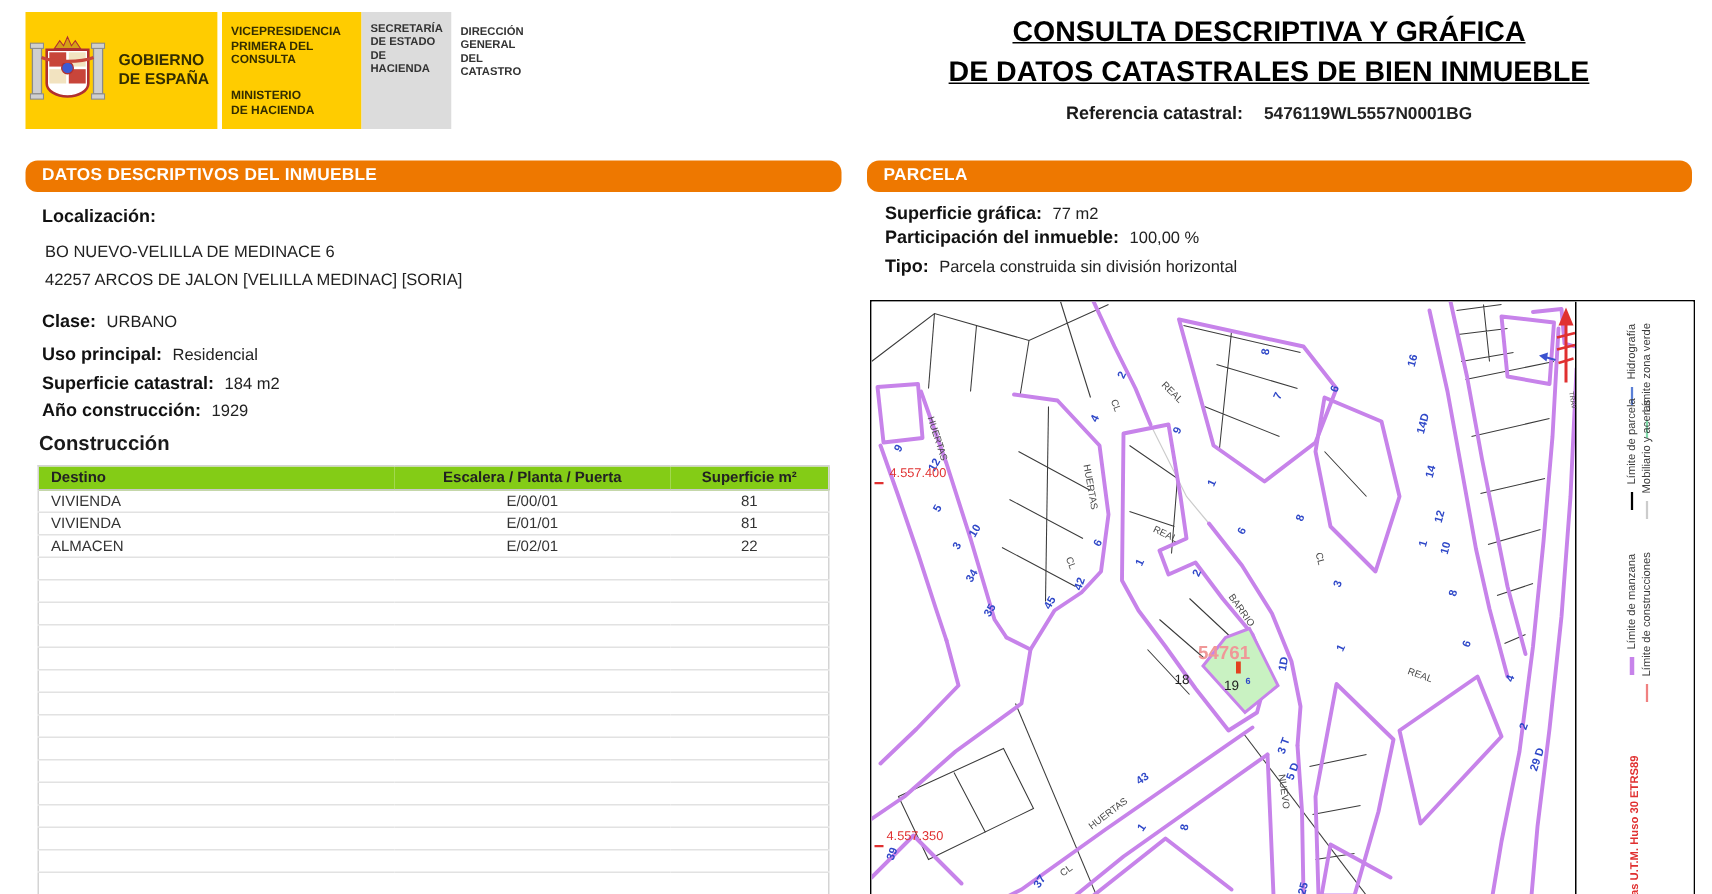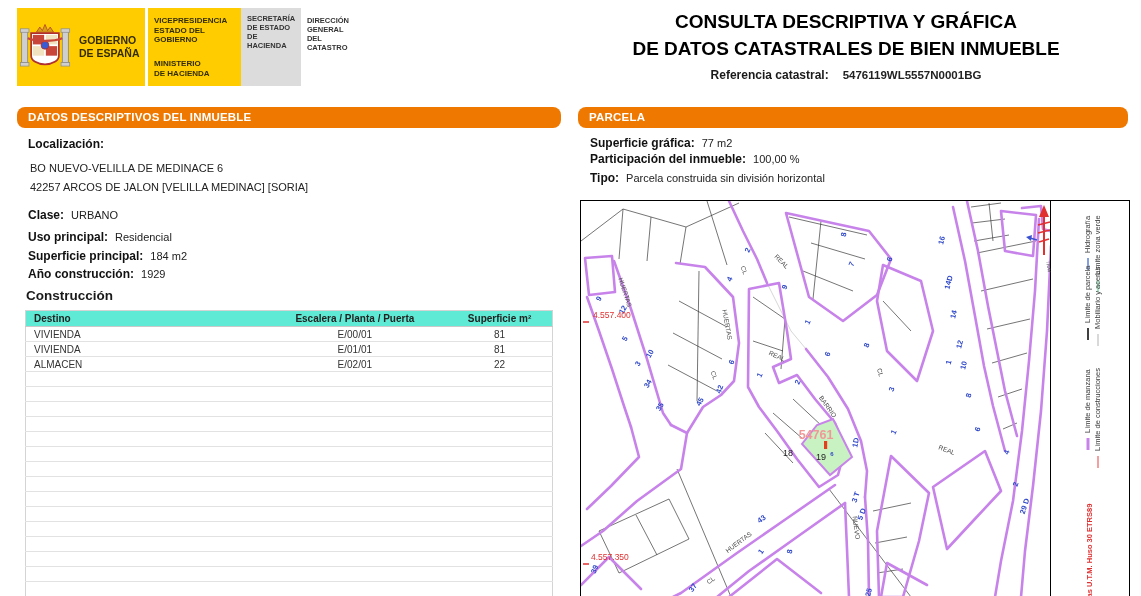--- a/index.html
+++ b/index.html
@@ -11,36 +11,36 @@
   #logo-block{position:absolute;left:17px;top:8px;width:346px;height:78px;display:flex;}
   .shield-box{width:128px;background:#ffcc00;display:flex;align-items:center;padding-left:2px;box-sizing:border-box;}
   .shield-box .gob-text{margin-left:8px;font-size:10.5px;font-weight:bold;color:#332d00;line-height:13px;}
   .ministry-box{width:96px;background:#ffcc00;border-left:3px solid #fff;box-sizing:border-box;
     padding:8px 6px;font-size:8px;font-weight:bold;color:#332d00;display:flex;flex-direction:column;justify-content:space-between;line-height:9.5px;}
   .gov-right{width:100px;display:flex;flex-direction:row;}
   .sec-box{flex:1;background:#dcdcdc;padding:6px 6px;font-size:7.5px;font-weight:bold;color:#333;line-height:9px;box-sizing:border-box;}
   .dir-box{flex:1;background:#ffffff;padding:8px 6px;font-size:7.5px;font-weight:bold;color:#333;line-height:9px;box-sizing:border-box;}
   
   #title-block{position:absolute;left:565px;top:8px;width:562px;text-align:center;}
-  .doc-title{font-size:19px;font-weight:bold;color:#000;line-height:27px;}
+  .doc-title{font-size:19px;font-weight:bold;color:#000;line-height:27px;text-decoration:underline;}
   .ref-row{margin-top:6px;display:flex;justify-content:center;gap:14px;align-items:baseline;}
   .ref-label{font-size:12px;font-weight:bold;}
   .ref-value{font-size:11.5px;color:#222;font-weight:bold;}
   
   .panel-header{position:absolute;height:21px;background:#ee7800;border-radius:8px;color:#fff;
     font-size:11.5px;font-weight:bold;line-height:21px;padding:0 11px;box-sizing:border-box;letter-spacing:.2px;}
   .panel-header .xb{font-weight:800;}
   
   .flabel{font-weight:bold;font-size:12px;color:#111;}
   .fvalue{font-size:11px;color:#222;margin-left:7px;}
   .abs{position:absolute;}
   #construccion-title{font-size:13.5px;font-weight:bold;}
   #construccion-table{position:absolute;left:25px;top:310px;width:528px;border-collapse:collapse;font-size:10px;
     border:1px solid #d4d4d4;}
-  #construccion-table th{background:#5eead4;font-weight:bold;color:#222;padding:1px 8px;height:13px;
+  #construccion-table th{background:#84cc16;font-weight:bold;color:#222;padding:1px 8px;height:13px;
     border-bottom:1px solid #c9c9c9;text-align:center;}
   #construccion-table th.c0{text-align:left;}
   #construccion-table td{padding:0.5px 8px;height:13px;border-bottom:1px solid #e2e2e2;color:#333;text-align:center;}
   #construccion-table td.c0{text-align:left;}
   #construccion-table col.c0{width:45%;} #construccion-table col.c1{width:35%;} #construccion-table col.c2{width:20%;}
   
   #map-box{position:absolute;left:580px;top:200px;width:548px;height:396px;border:1px solid #000;box-sizing:content-box;background:#fff;}
   #map-svg text{font-family:"Liberation Sans",sans-serif;}
 </style>
 </head>
@@ -65,21 +65,21 @@
       <path d="M10,20 C20,24 40,24 50,20" fill="none" stroke="#c8453a" stroke-width="2.5"></path>
     </svg>
     <div class="gob-text">
       <div>GOBIERNO</div>
       <div>DE ESPAÑA</div>
     </div>
   </div>
   <div class="ministry-box">
     <div>
       <div>VICEPRESIDENCIA</div>
-      <div>ESTADO DEL GOBIERNO</div>
+      <div>PRIMERA DEL CONSULTA</div>
     </div>
     <div>
       <div>MINISTERIO</div>
       <div>DE HACIENDA</div>
     </div>
   </div>
   <div class="gov-right">
     <div class="sec-box">
       <div>SECRETARÍA DE ESTADO</div>
       <div>DE HACIENDA</div>
@@ -108,21 +108,21 @@
 <div class="abs" style="left:30px;top:162px;font-size:11px;color:#222;">BO NUEVO-VELILLA DE MEDINACE 6</div>
 <div class="abs" style="left:30px;top:181px;font-size:11px;color:#222;">42257 ARCOS DE JALON [VELILLA MEDINAC] [SORIA]</div>
 
 <div class="abs" style="left:28px;top:205px;">
   <span class="flabel">Clase:</span><span class="fvalue">URBANO</span>
 </div>
 <div class="abs" style="left:28px;top:227px;">
   <span class="flabel">Uso principal:</span><span class="fvalue">Residencial</span>
 </div>
 <div class="abs" style="left:28px;top:246px;">
-  <span class="flabel">Superficie principal:</span><span class="fvalue">184 m2</span>
+  <span class="flabel">Superficie catastral:</span><span class="fvalue">184 m2</span>
 </div>
 <div class="abs" style="left:28px;top:264px;">
   <span class="flabel">Año construcción:</span><span class="fvalue">1929</span>
 </div>
 
 <div class="abs" id="construccion-title" style="left:26px;top:288px;">Construcción</div>
 
 <table id="construccion-table">
   <colgroup>
       <col class="c0">

